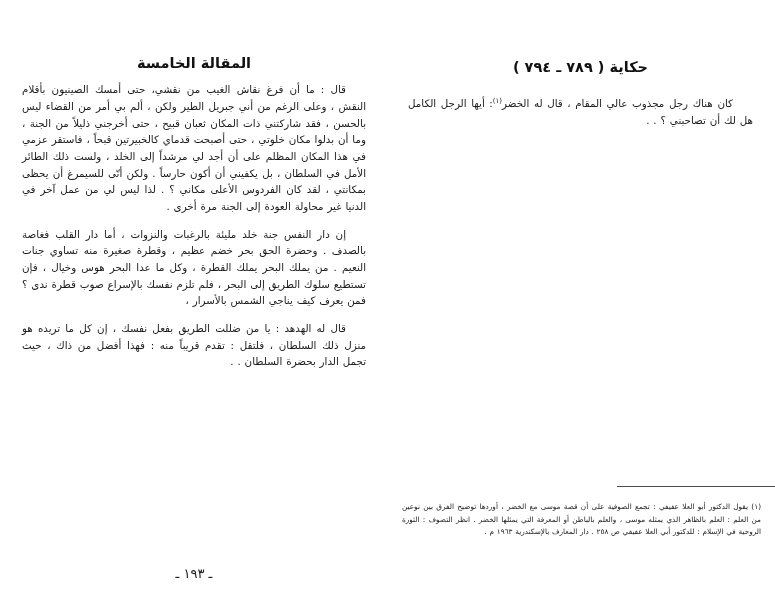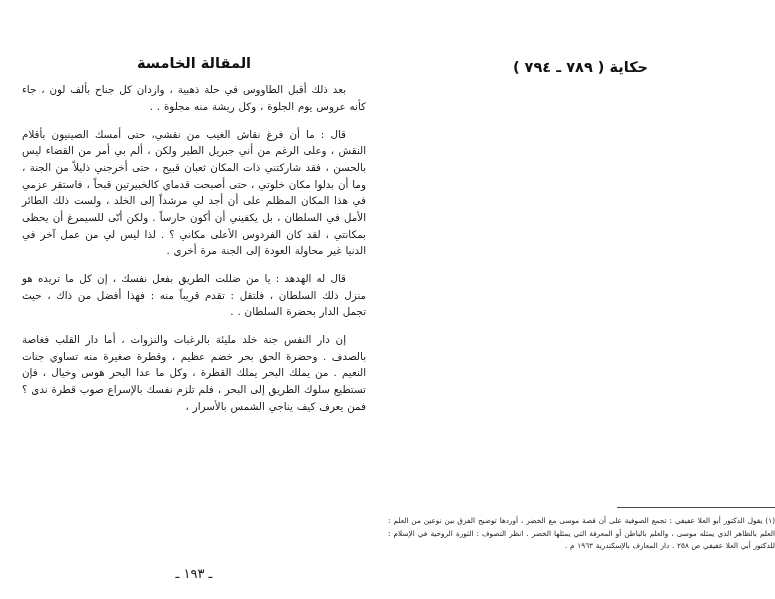--- a/index.html
+++ b/index.html
@@ -86,21 +86,21 @@
   }
   .fn-rule {
     width: 158px;
     height: 1px;
     background: #2a2a2a;
     margin: 0 0 7px auto;
     border: 0;
     opacity: 0.85;
   }
   p.footnote {
-    margin: 0;
+    margin: 14px;
     font-size: 7.3px;
     line-height: 1.72;
     text-align: justify;
     color: #222222;
     text-indent: 0;
     word-spacing: 0.4px;
   }
 
   .folio {
     position: absolute;
@@ -117,38 +117,38 @@
 <body>
 
 <div class="spread">
 
   <div class="page page-left">
     <div class="page-inner">
 
       <h1 class="title">المقالة الخامسة</h1>
 
 
-      <p class="body">بعد ذلك أقبل الطاووس في حلة ذهبية ، وازدان كل جناح بألف لون ، جاء كأنه عروس يوم الجلوة ، وكل ريشة منه مجلوة . .</p>
 
       <p class="body">قال : ما أن فرغ نقاش الغيب من نقشي، حتى أمسك الصينيون بأقلام النقش ، وعلى الرغم من أني جبريل الطير ولكن ، ألم بي أمر من القضاء ليس بالحسن ، فقد شاركتني ذات المكان ثعبان قبيح ، حتى أخرجني ذليلاً من الجنة ، وما أن بدلوا مكان خلوتي ، حتى أصبحت قدماي كالخبيرتين قبحاً ، فاستقر عزمي في هذا المكان المظلم على أن أجد لي مرشداً إلى الخلد ، ولست ذلك الطائر الأمل في السلطان ، بل يكفيني أن أكون حارساً . ولكن أنّى للسيمرغ أن يحظى بمكانتي ، لقد كان الفردوس الأعلى مكاني ؟ . لذا ليس لي من عمل آخر في الدنيا غير محاولة العودة إلى الجنة مرة أخرى .</p>
 
+      <p class="body">إن دار النفس جنة خلد مليئة بالرغبات والنزوات ، أما دار القلب فغاصة بالصدف . وحضرة الحق بحر خضم عظيم ، وقطرة صغيرة منه تساوي جنات النعيم . من يملك البحر يملك القطرة ، وكل ما عدا البحر هوس وخيال ، فإن تستطيع سلوك الطريق إلى البحر ، فلم تلزم نفسك بالإسراع صوب قطرة ندى ؟ فمن يعرف كيف يناجي الشمس بالأسرار ،</p>
+
       <p class="body">قال له الهدهد : يا من ضللت الطريق بفعل نفسك ، إن كل ما تريده هو منزل ذلك السلطان ، فلتقل : تقدم قريباً منه : فهذا أفضل من ذاك ، حيث تجمل الدار بحضرة السلطان . .</p>
-
-      <p class="body">إن دار النفس جنة خلد مليئة بالرغبات والنزوات ، أما دار القلب فغاصة بالصدف . وحضرة الحق بحر خضم عظيم ، وقطرة صغيرة منه تساوي جنات النعيم . من يملك البحر يملك القطرة ، وكل ما عدا البحر هوس وخيال ، فإن تستطيع سلوك الطريق إلى البحر ، فلم تلزم نفسك بالإسراع صوب قطرة ندى ؟ فمن يعرف كيف يناجي الشمس بالأسرار ،</p>
 
     </div>
 
     <div class="folio">ـ ١٩٣ ـ</div>
   </div>
 
   <div class="page page-right">
     <div class="page-inner">
 
       <h1 class="title-sub">حكاية ( ٧٨٩ ـ ٧٩٤ )</h1>
 
+      <p class="body"><span>كان هناك رجل مجذوب عالي المقام ، قال له الخضر</span><sup class="fn-ref">(١)</sup><span>: أيها الرجل الكامل هل لك أن تصاحبني ؟ . .</span></p>
 
       <p class="body"></p>
 
     </div>
 
     <div class="footnote-zone">
       <hr class="fn-rule">
       <p class="footnote">(١) يقول الدكتور أبو العلا عفيفي : تجمع الصوفية على أن قصة موسى مع الخضر ، أوردها توضيح الفرق بين نوعين من العلم : العلم بالظاهر الذي يمثله موسى ، والعلم بالباطن أو المعرفة التي يمثلها الخضر . انظر التصوف : الثورة الروحية في الإسلام : للدكتور أبي العلا عفيفي ص ٢٥٨ . دار المعارف بالإسكندرية ١٩٦٣ م .</p>
     </div>
 

